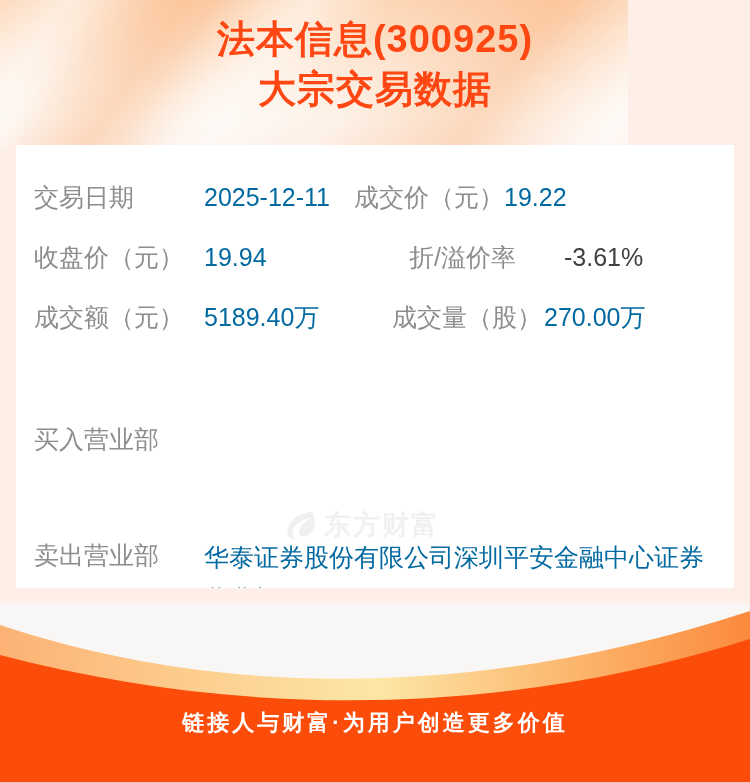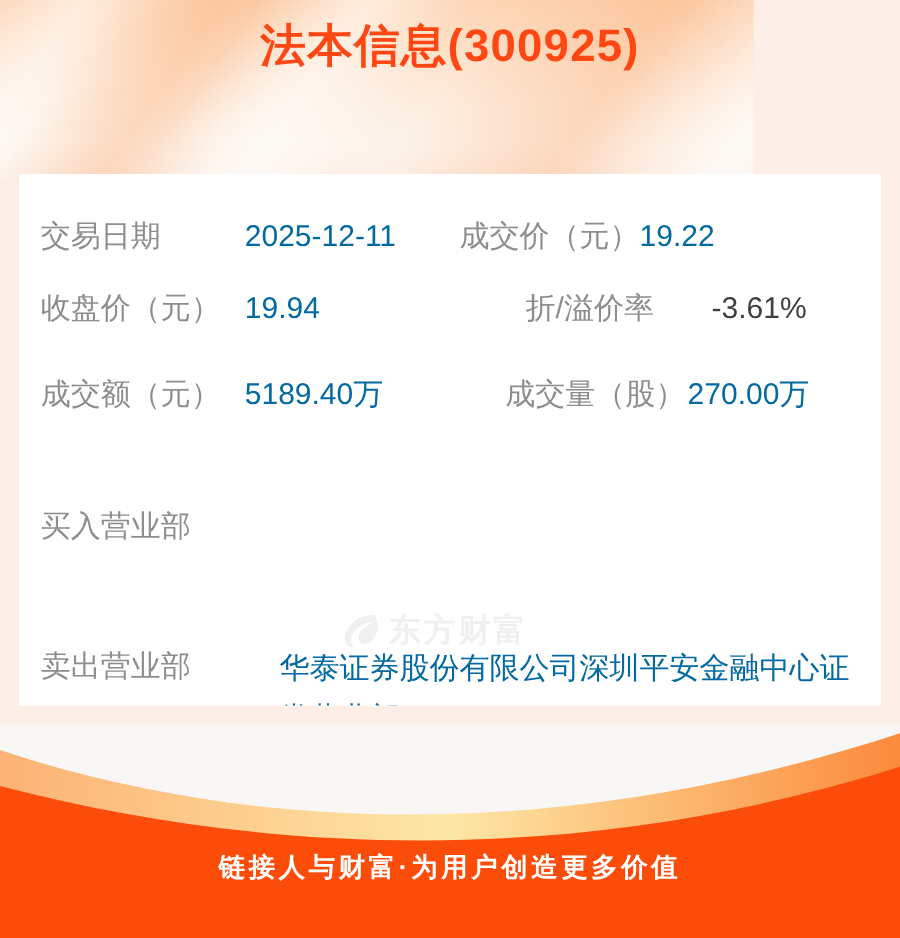--- a/index.html
+++ b/index.html
@@ -84,41 +84,40 @@
 
   .row {
     position:absolute;
     left:18px;
     width:690px;
     display:flex;
     align-items:flex-start;
     font-size:25px;
     line-height:38px;
     white-space:nowrap;
-    gap:29px;
   }
   .label { color:#8d8d8d; flex:0 0 auto; }
   .value { color:#0369a1; flex:0 0 auto; }
   .value.green { color:#404040; }
 
   .cellA { display:flex; }
   .cellB { display:flex; }
 
   .row-wide { white-space:normal;margin-top:48px; }
   .row-wide .value {
     flex:1 1 auto;
     white-space:normal;
     line-height:42px;
     word-break:break-all;
   }
 
   
   #row-date    { top:33px; }
   #row-price   { top:93px; }
-  #row-amount  { top:153px;margin-top:12px; }
+  #row-amount  { top:153px; }
   #row-buyer   { top:227px; }
   #row-seller  { top:343px; }
 
   
   #row-date   .cellA .label { width:170px; }
   #row-date   .cellA .value { width:150px; }
   #row-date   .cellB .label { width:150px; }
 
   #row-price  .cellA .label { width:170px; }
   #row-price  .cellA .value { width:205px; }
@@ -166,20 +165,21 @@
 
   <div id="header">
     <div class="streak light" style="left:60px;"></div>
     <div class="streak dark" style="left:180px;"></div>
     <div class="streak light" style="left:300px;"></div>
     <div class="streak dark" style="left:500px; width:230px;"></div>
     <div class="streak light" style="left:660px; width:200px;"></div>
 
     <div id="header-title">
       <span class="line">法本信息(300925)</span>
+      <span class="line">大宗交易数据</span>
     </div>
   </div>
 
   <div id="card">
 
     <div id="watermark">
       <svg class="wm-logo" viewBox="0 0 100 100">
         <path d="M82 12 C40 14 8 42 10 76 C12 88 22 94 34 92 C24 84 22 70 30 58 C42 40 66 30 86 28 C70 34 54 44 46 58 C40 70 44 82 56 84 C76 86 92 62 90 38 C89 26 87 18 82 12 Z" fill="#3a3a3a"></path>
       </svg>
       <span class="wm-text">东方财富</span>

